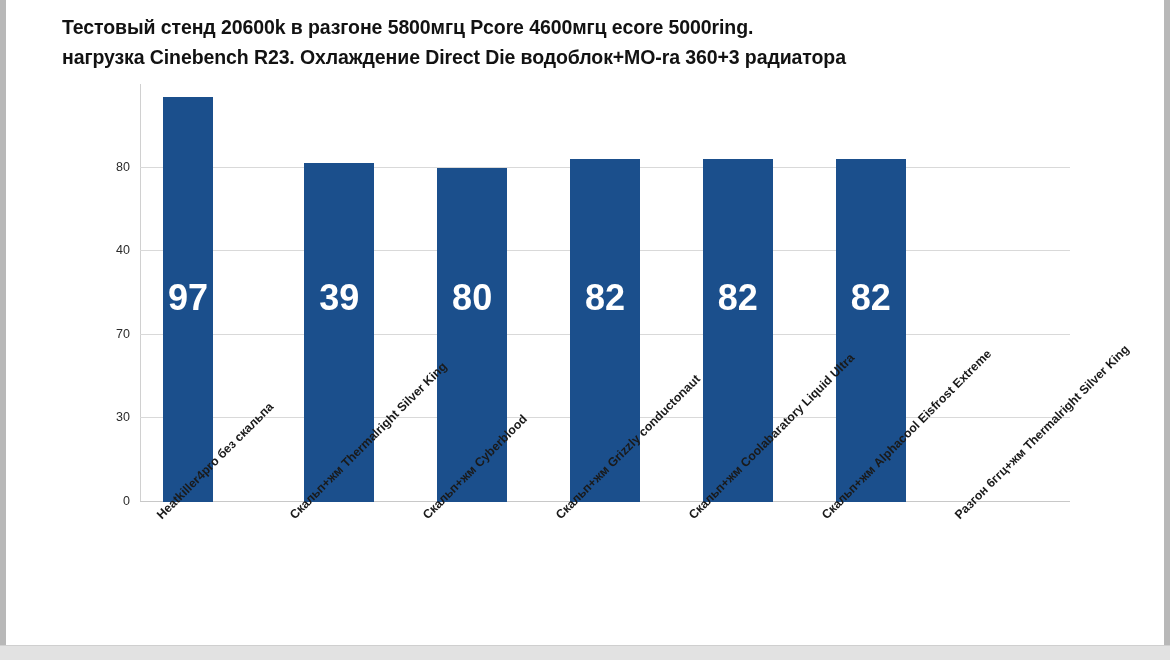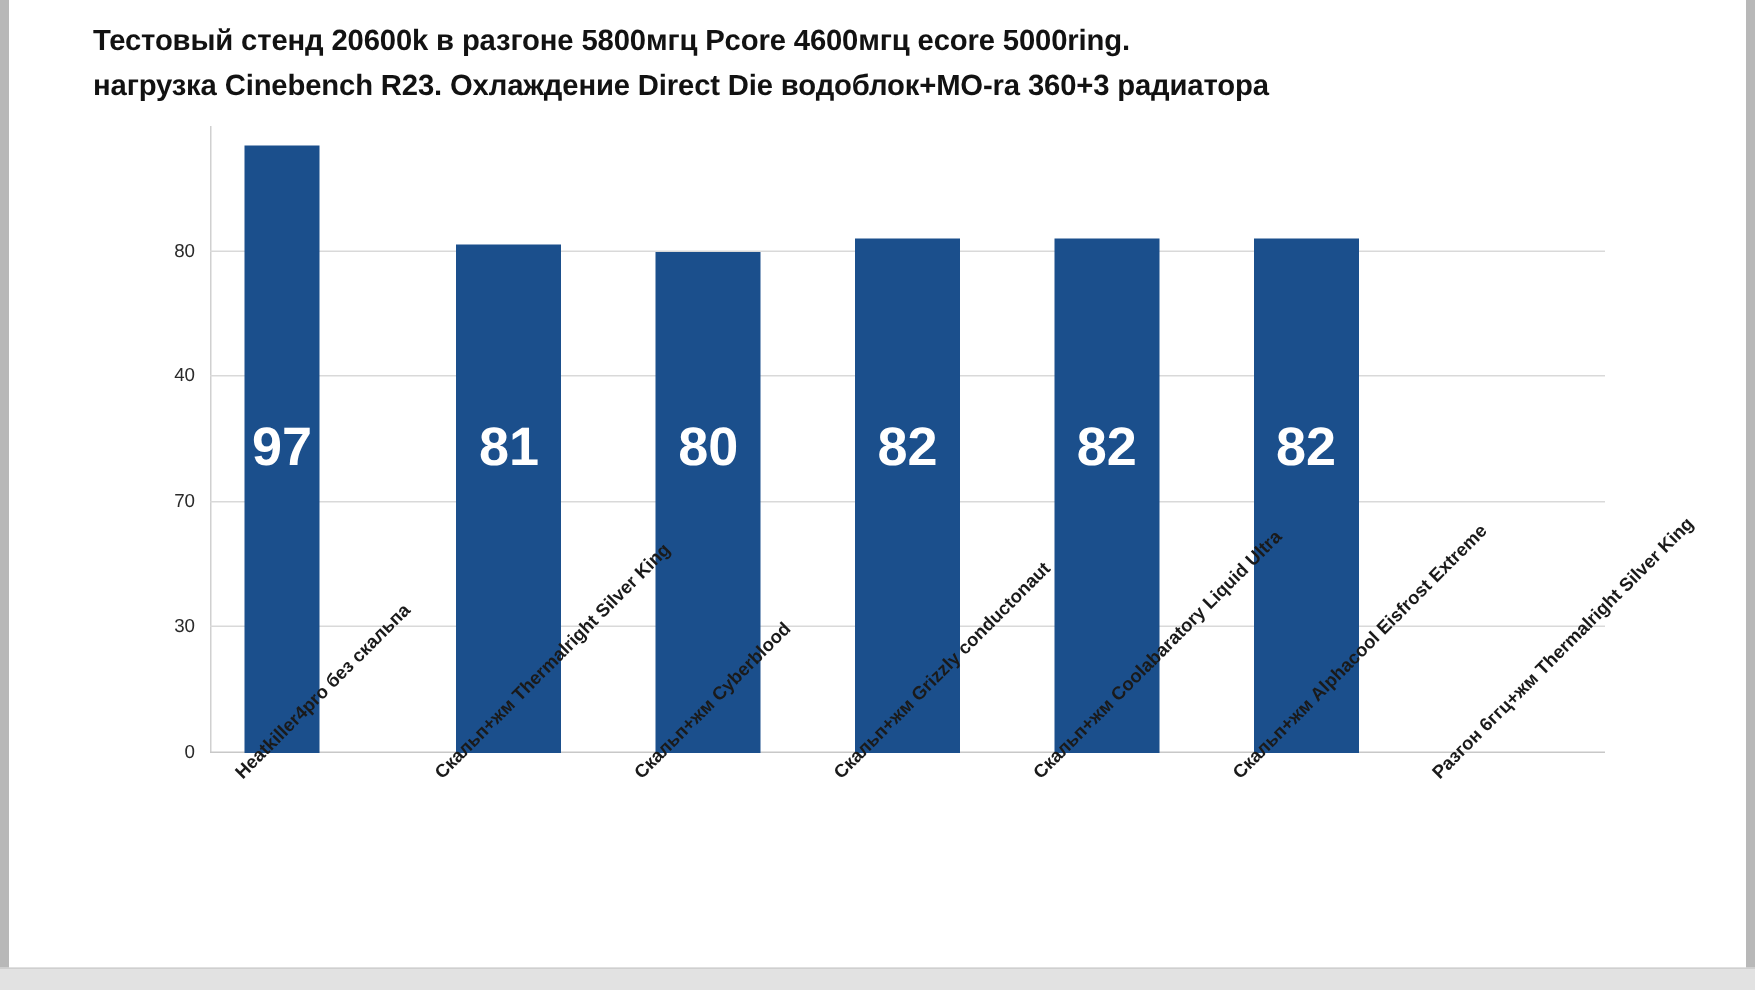--- a/index.html
+++ b/index.html
@@ -173,21 +173,21 @@
             <div class="ytick">80</div>
           </div>
         </div>
       <div class="bars" id="bars">
           <div class="bar-slot" style="left: 23px; width: 50px;">
             <div class="bar" style="height: 405.46px; background: rgb(27, 79, 140);"></div>
             <div class="bar-value" style="color: rgb(255, 255, 255); bottom: 186.01px;">97</div>
           </div>
           <div class="bar-slot" style="left: 164.286px; width: 70px;">
             <div class="bar" style="height: 338.58px; background: rgb(27, 79, 140);"></div>
-            <div class="bar-value" style="color: rgb(255, 255, 255); bottom: 186.01px;">81</div>
+            <div class="bar-value" style="color: rgb(255, 255, 255); bottom: 186.01px;">39</div>
           </div>
           <div class="bar-slot" style="left: 297.143px; width: 70px;">
             <div class="bar" style="height: 334.4px; background: rgb(27, 79, 140);"></div>
             <div class="bar-value" style="color: rgb(255, 255, 255); bottom: 186.01px;">80</div>
           </div>
           <div class="bar-slot" style="left: 430px; width: 70px;">
             <div class="bar" style="height: 342.76px; background: rgb(27, 79, 140);"></div>
             <div class="bar-value" style="color: rgb(255, 255, 255); bottom: 186.01px;">82</div>
           </div>
           <div class="bar-slot" style="left: 562.857px; width: 70px;">

